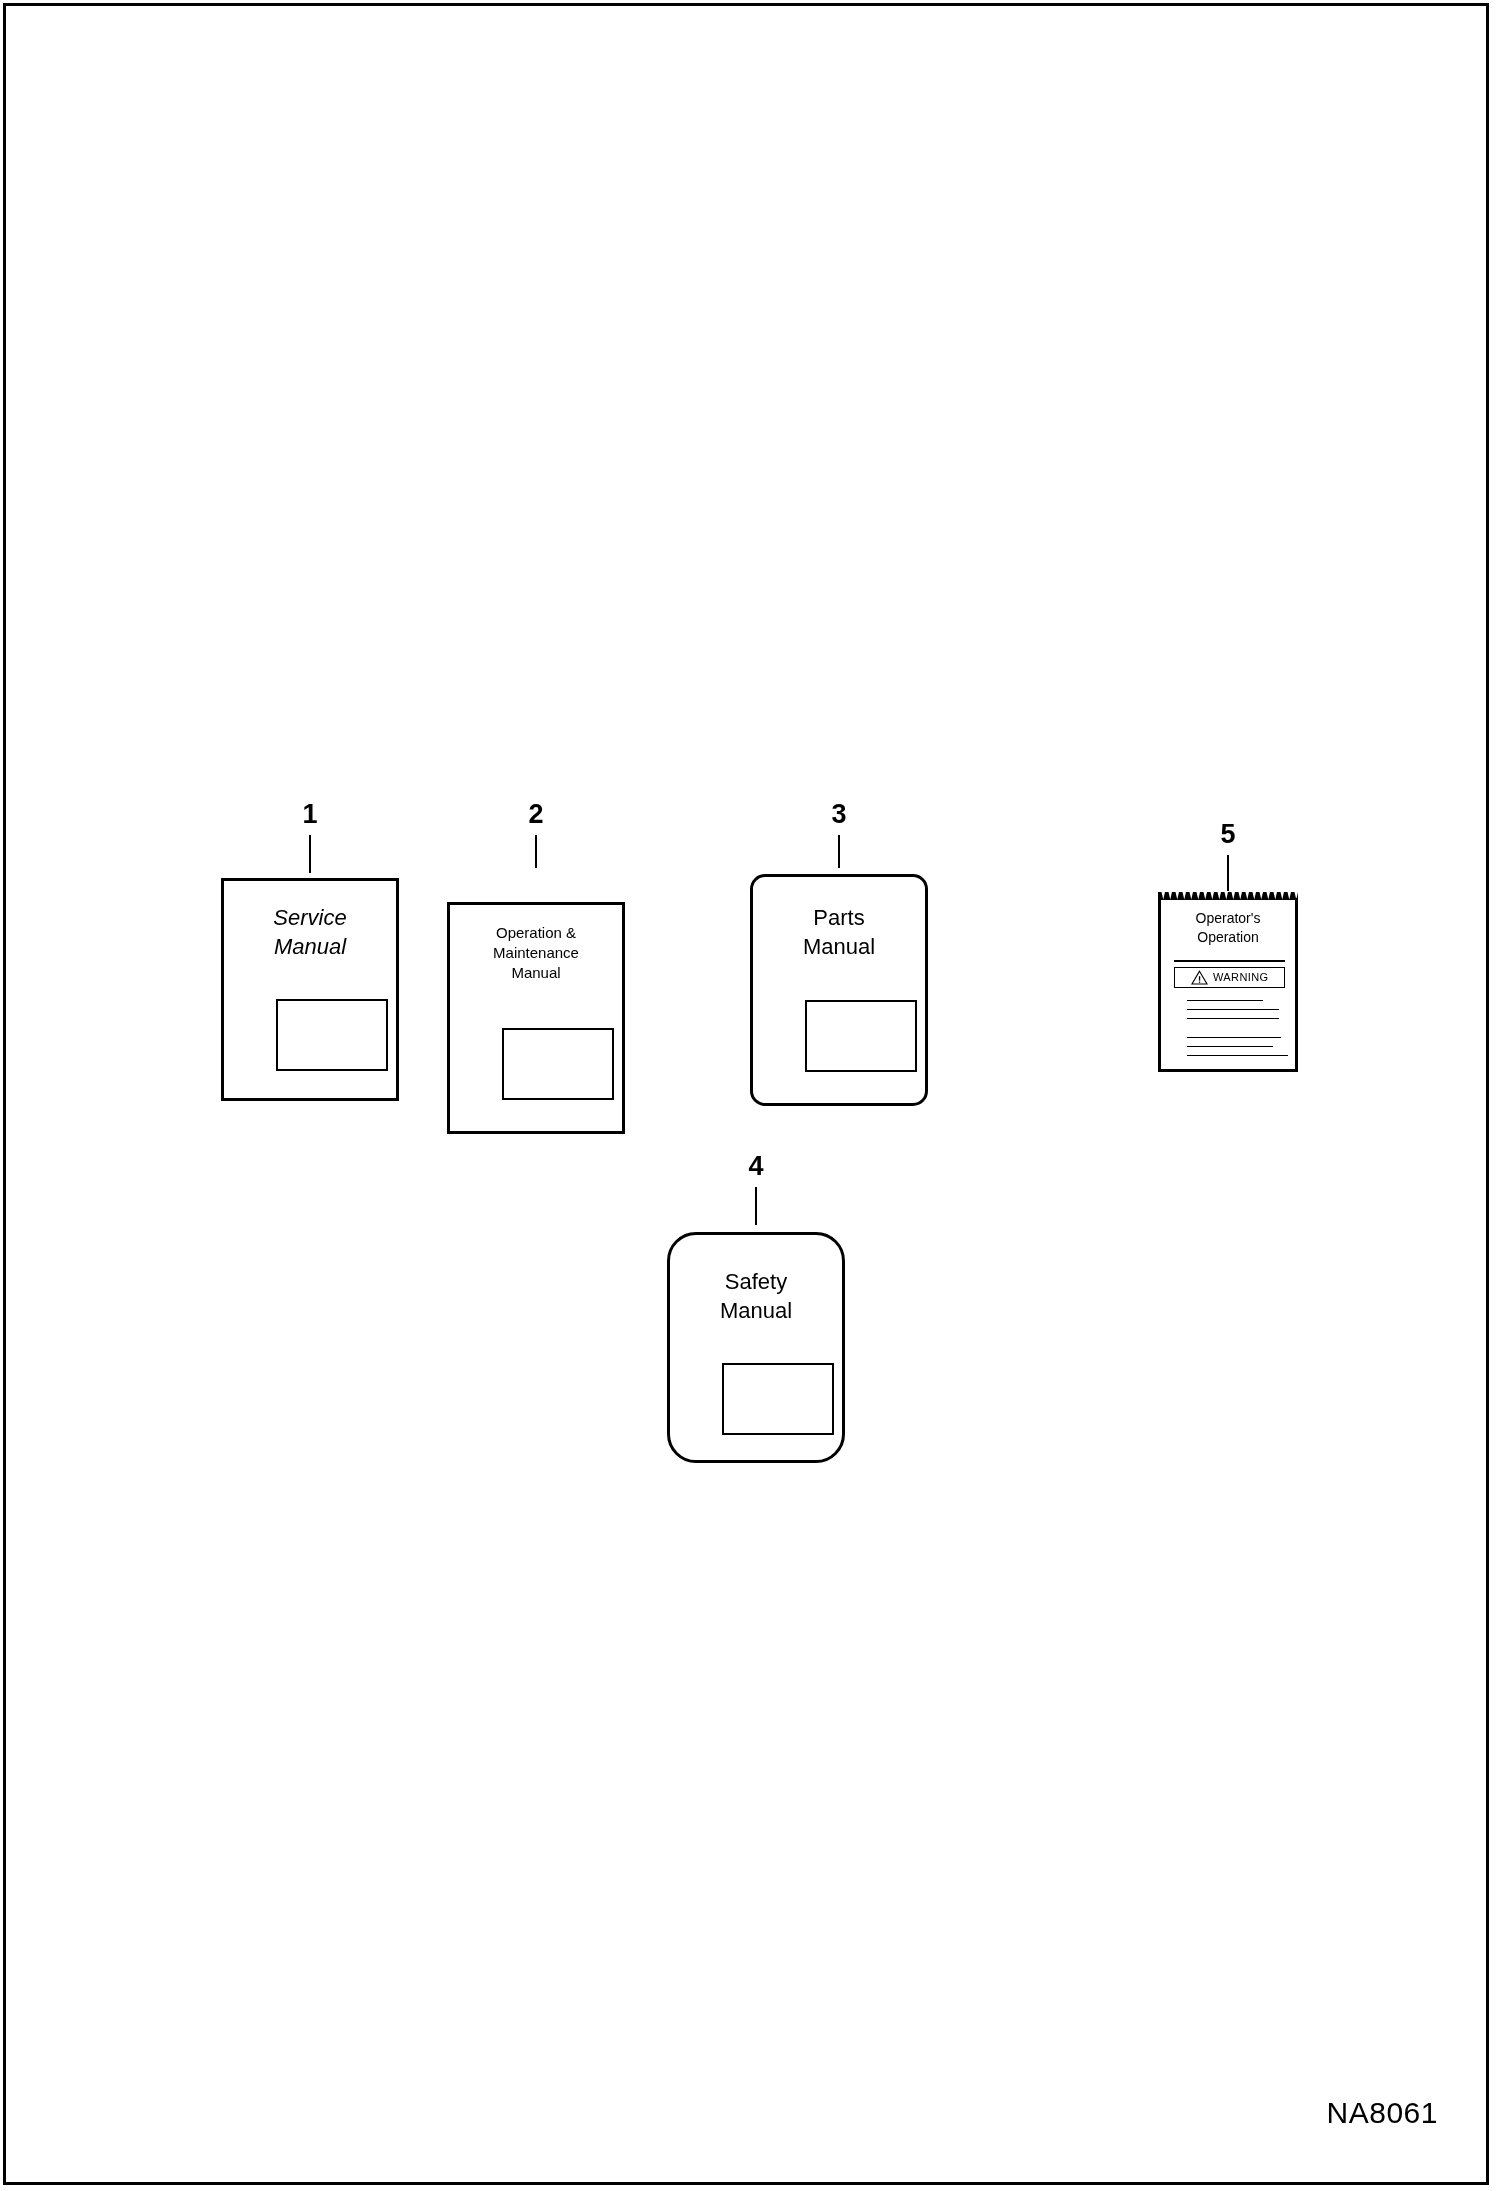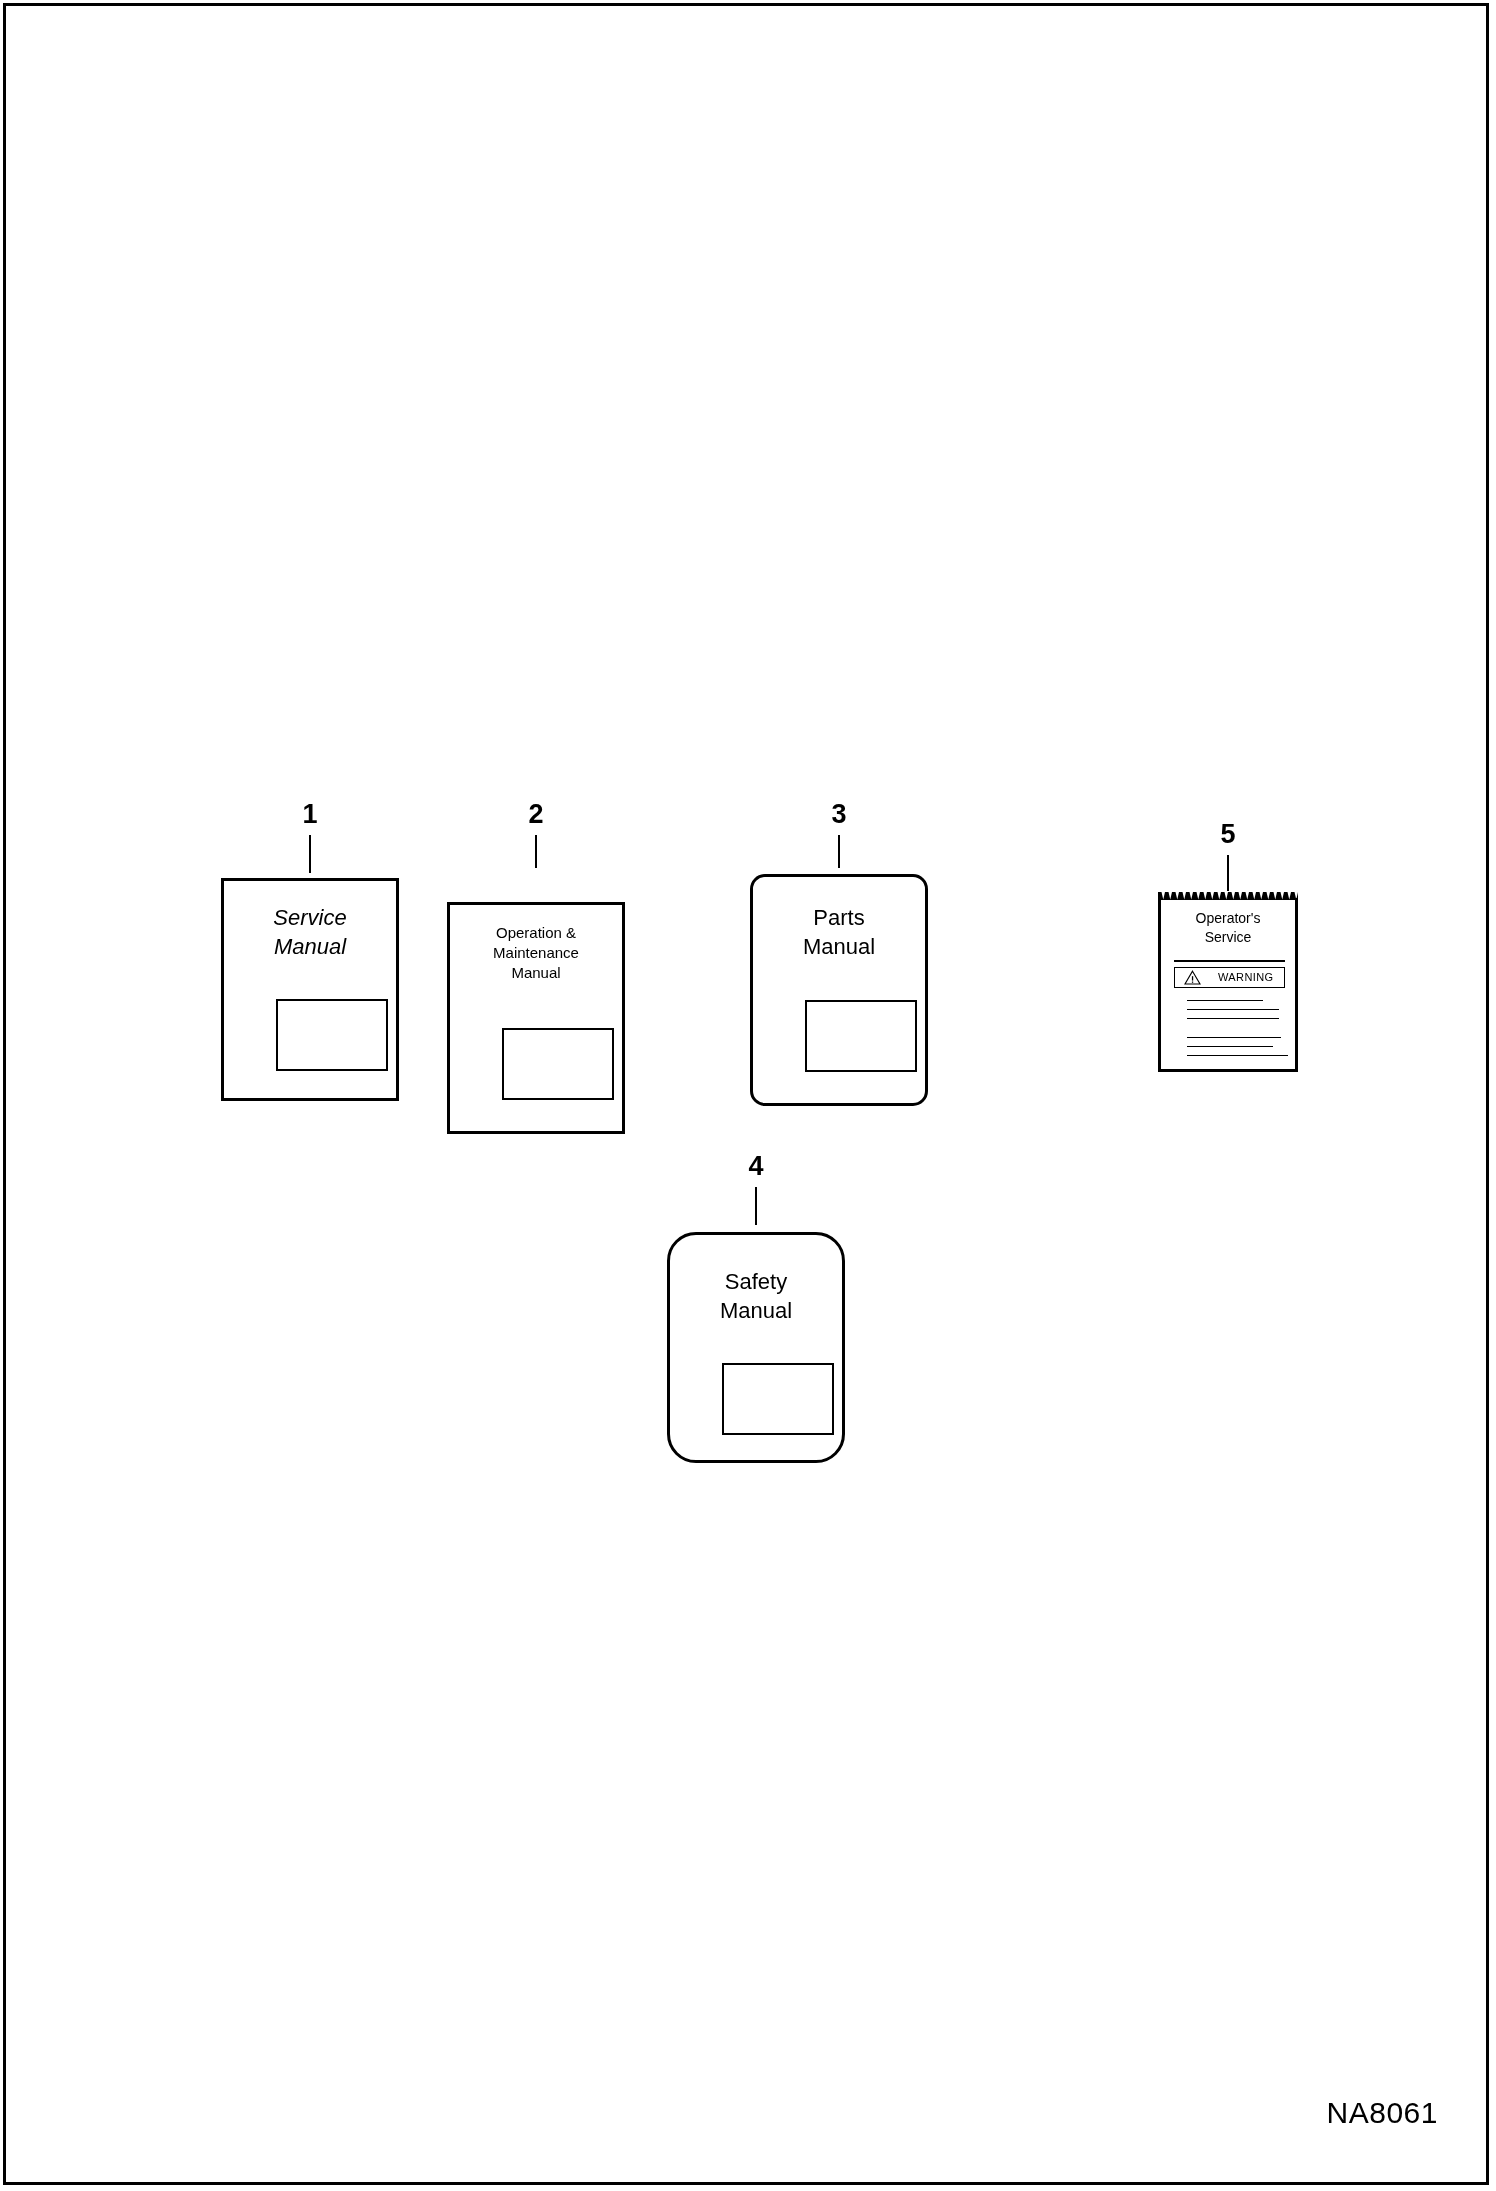--- a/index.html
+++ b/index.html
@@ -112,22 +112,22 @@
   #warning-box {
     position: absolute;
     left: 13px;
     right: 10px;
     top: 69px;
     height: 21px;
     border: 1px solid #000000;
     box-sizing: border-box;
     display: flex;
     align-items: center;
-    gap: 17px;
-    padding-left: 9px;
+    gap: 5px;
+    padding-left: 16px;
     background: #ffffff;
   }
   #warning-triangle {
     display: block;
     flex: none;
   }
   #warning-text {
     font-size: 11px;
     letter-spacing: 0.4px;
     line-height: 1;
@@ -220,21 +220,21 @@
                  L101.5,3 L103.25,10.5 L105,3
                  L108.5,3 L110.25,10.5 L112,3
                  L115.5,3 L117.25,10.5 L119,3
                  L122.5,3 L124.25,10.5 L126,3
                  L129.5,3 L131.25,10.5 L133,3
                  L136.5,3 L138.25,10.5 L140,3
                  L140,11 Z" fill="#000000"></path>
       </svg>
 
       <div id="handbook-title">Operator's
-Service</div>
+Operation</div>
 
       <div id="handbook-rule"></div>
 
       <div id="warning-box">
         <svg id="warning-triangle" width="17" height="15" viewBox="0 0 17 15">
           <path d="M8.5,1.2 L16,14 L1,14 Z" fill="none" stroke="#000000" stroke-width="1.1"></path>
           <rect x="7.9" y="6.2" width="1.3" height="4.4" fill="#000000"></rect>
           <rect x="7.9" y="11.5" width="1.3" height="1.3" fill="#000000"></rect>
         </svg>
         <span id="warning-text">WARNING</span>

